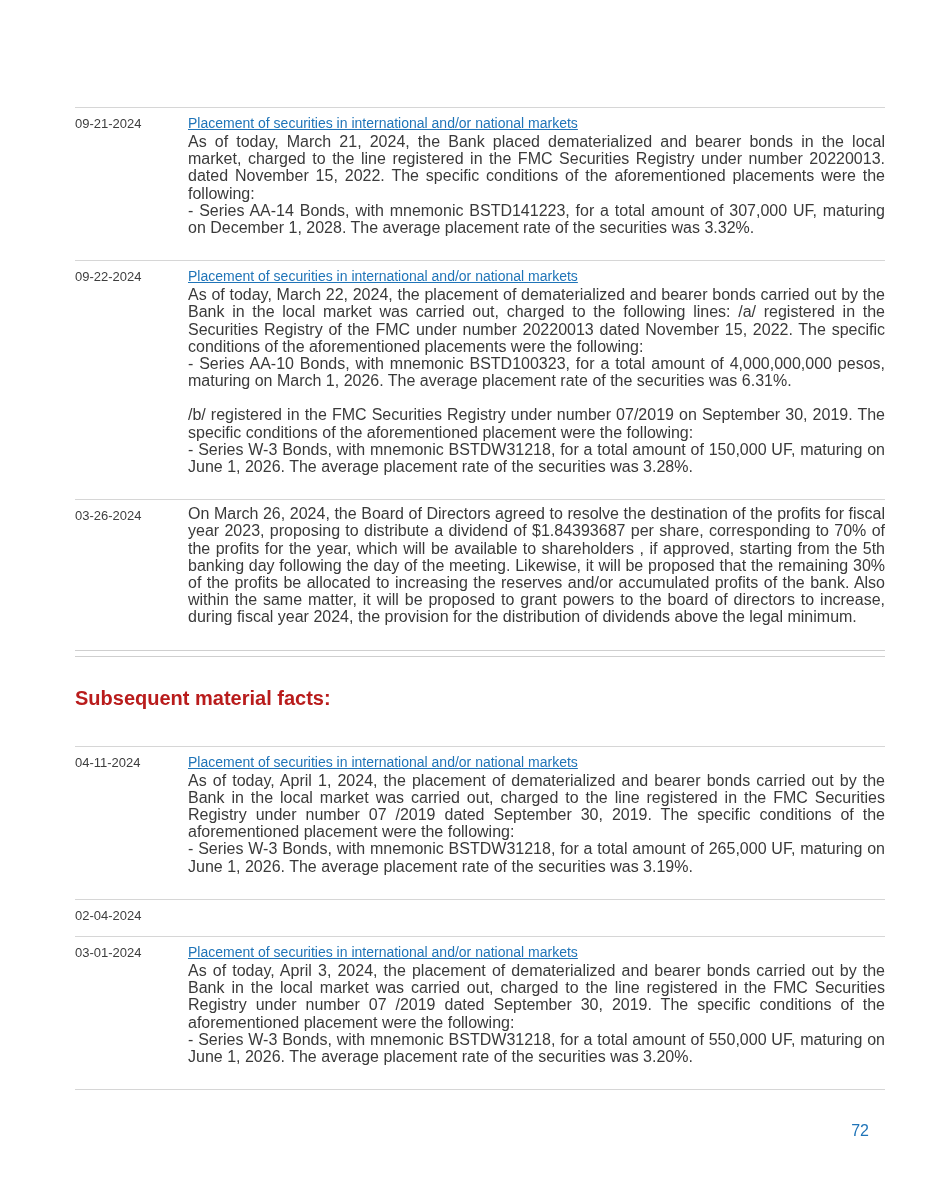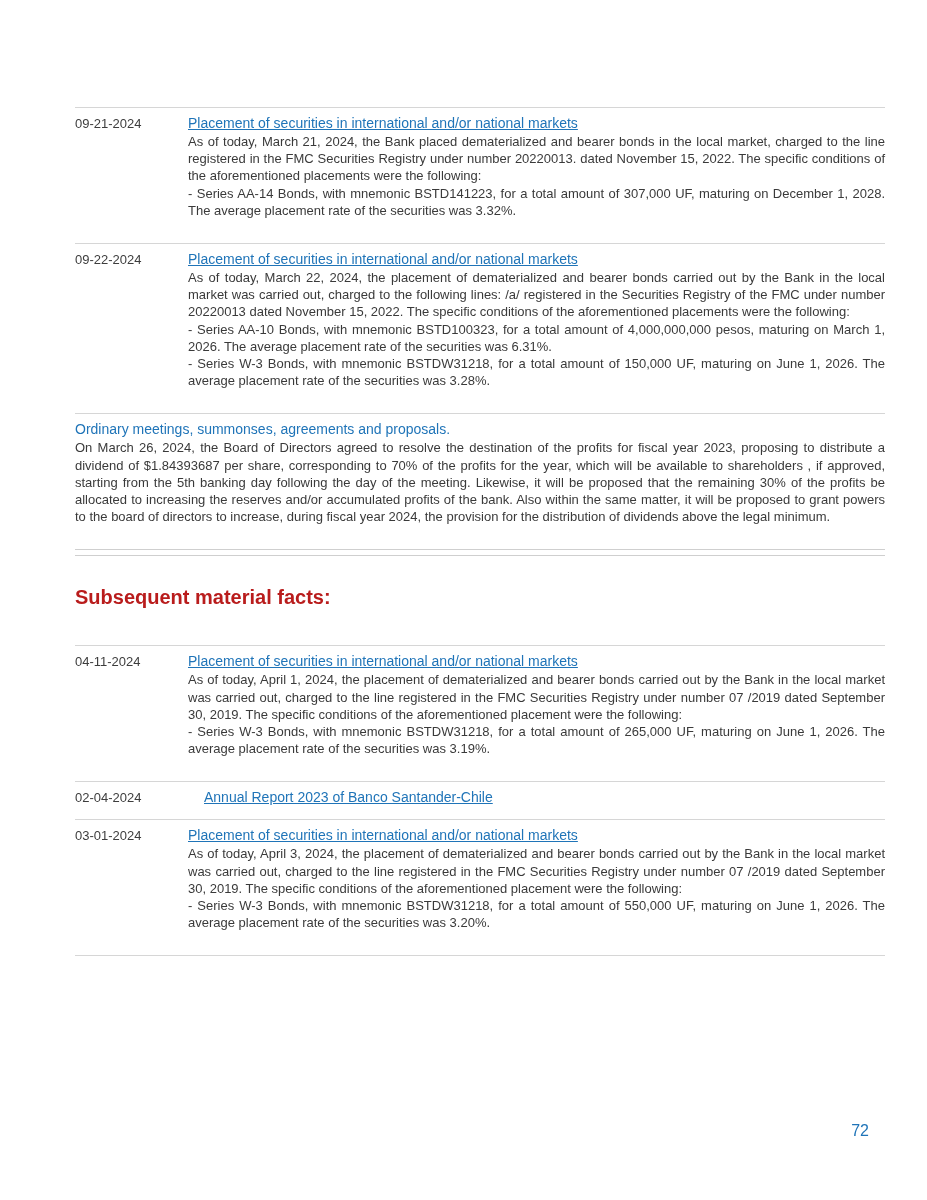--- a/index.html
+++ b/index.html
@@ -44,21 +44,21 @@
     font-size:14px;
     line-height:17px;
     color:var(--link-blue);
     text-decoration:underline;
     margin:2px 0 1px 0;
     cursor:pointer;
   }
   .fact-title.no-underline{text-decoration:none;cursor:default;}
   .fact-body{
     margin:0;
-    font-size:13px;
+    font-size:16px;
     line-height:17.2px;
     text-align:justify;
     color:var(--body-text);
   }
   .fact-body.gap-before{margin-top:17px;}
   .double-rule{
     height:5px;
     border-top:1px solid #cfcfcf;
     border-bottom:1px solid #cfcfcf;
   }
@@ -95,27 +95,28 @@
         <p class="fact-body">- Series AA-14 Bonds, with mnemonic BSTD141223, for a total amount of 307,000 UF, maturing on December 1, 2028. The average placement rate of the securities was 3.32%.</p>
       </div>
     </div>
 
     <div class="fact-row">
       <div class="date-cell">09-22-2024</div>
       <div class="content-cell">
         <a class="fact-title">Placement of securities in international and/or national markets</a>
         <p class="fact-body">As of today, March 22, 2024, the placement of dematerialized and bearer bonds carried out by the Bank in the local market was carried out, charged to the following lines: /a/ registered in the Securities Registry of the FMC under number 20220013 dated November 15, 2022. The specific conditions of the aforementioned placements were the following:</p>
         <p class="fact-body">- Series AA-10 Bonds, with mnemonic BSTD100323, for a total amount of 4,000,000,000 pesos, maturing on March 1, 2026. The average placement rate of the securities was 6.31%.</p>
+        <p class="fact-body gap-before">/b/ registered in the FMC Securities Registry under number 07/2019 on September 30, 2019. The specific conditions of the aforementioned placement were the following:</p>
         <p class="fact-body">- Series W-3 Bonds, with mnemonic BSTDW31218, for a total amount of 150,000 UF, maturing on June 1, 2026. The average placement rate of the securities was 3.28%.</p>
       </div>
     </div>
 
     <div class="fact-row">
+      <div class="date-cell">03-26-2024</div>
       <div class="content-cell">
-        <a class="fact-title no-underline">Ordinary meetings, summonses, agreements and proposals.</a>
         <p class="fact-body">On March 26, 2024, the Board of Directors agreed to resolve the destination of the profits for fiscal year 2023, proposing to distribute a dividend of $1.84393687 per share, corresponding to 70% of the profits for the year, which will be available to shareholders , if approved, starting from the 5th banking day following the day of the meeting. Likewise, it will be proposed that the remaining 30% of the profits be allocated to increasing the reserves and/or accumulated profits of the bank. Also within the same matter, it will be proposed to grant powers to the board of directors to increase, during fiscal year 2024, the provision for the distribution of dividends above the legal minimum.</p>
       </div>
     </div>
 
     <div class="double-rule"></div>
   </section>
 
   <h2 class="section-header">Subsequent material facts:</h2>
 
   <section class="facts-table">
@@ -124,23 +125,20 @@
       <div class="date-cell">04-11-2024</div>
       <div class="content-cell">
         <a class="fact-title">Placement of securities in international and/or national markets</a>
         <p class="fact-body">As of today, April 1, 2024, the placement of dematerialized and bearer bonds carried out by the Bank in the local market was carried out, charged to the line registered in the FMC Securities Registry under number 07 /2019 dated September 30, 2019. The specific conditions of the aforementioned placement were the following:</p>
         <p class="fact-body">- Series W-3 Bonds, with mnemonic BSTDW31218, for a total amount of 265,000 UF, maturing on June 1, 2026. The average placement rate of the securities was 3.19%.</p>
       </div>
     </div>
 
     <div class="fact-row short">
       <div class="date-cell">02-04-2024</div>
-      <div class="content-cell">
-        <a class="fact-title">Annual Report 2023 of Banco Santander-Chile</a>
-      </div>
     </div>
 
     <div class="fact-row">
       <div class="date-cell">03-01-2024</div>
       <div class="content-cell">
         <a class="fact-title">Placement of securities in international and/or national markets</a>
         <p class="fact-body">As of today, April 3, 2024, the placement of dematerialized and bearer bonds carried out by the Bank in the local market was carried out, charged to the line registered in the FMC Securities Registry under number 07 /2019 dated September 30, 2019. The specific conditions of the aforementioned placement were the following:</p>
         <p class="fact-body">- Series W-3 Bonds, with mnemonic BSTDW31218, for a total amount of 550,000 UF, maturing on June 1, 2026. The average placement rate of the securities was 3.20%.</p>
       </div>
     </div>

